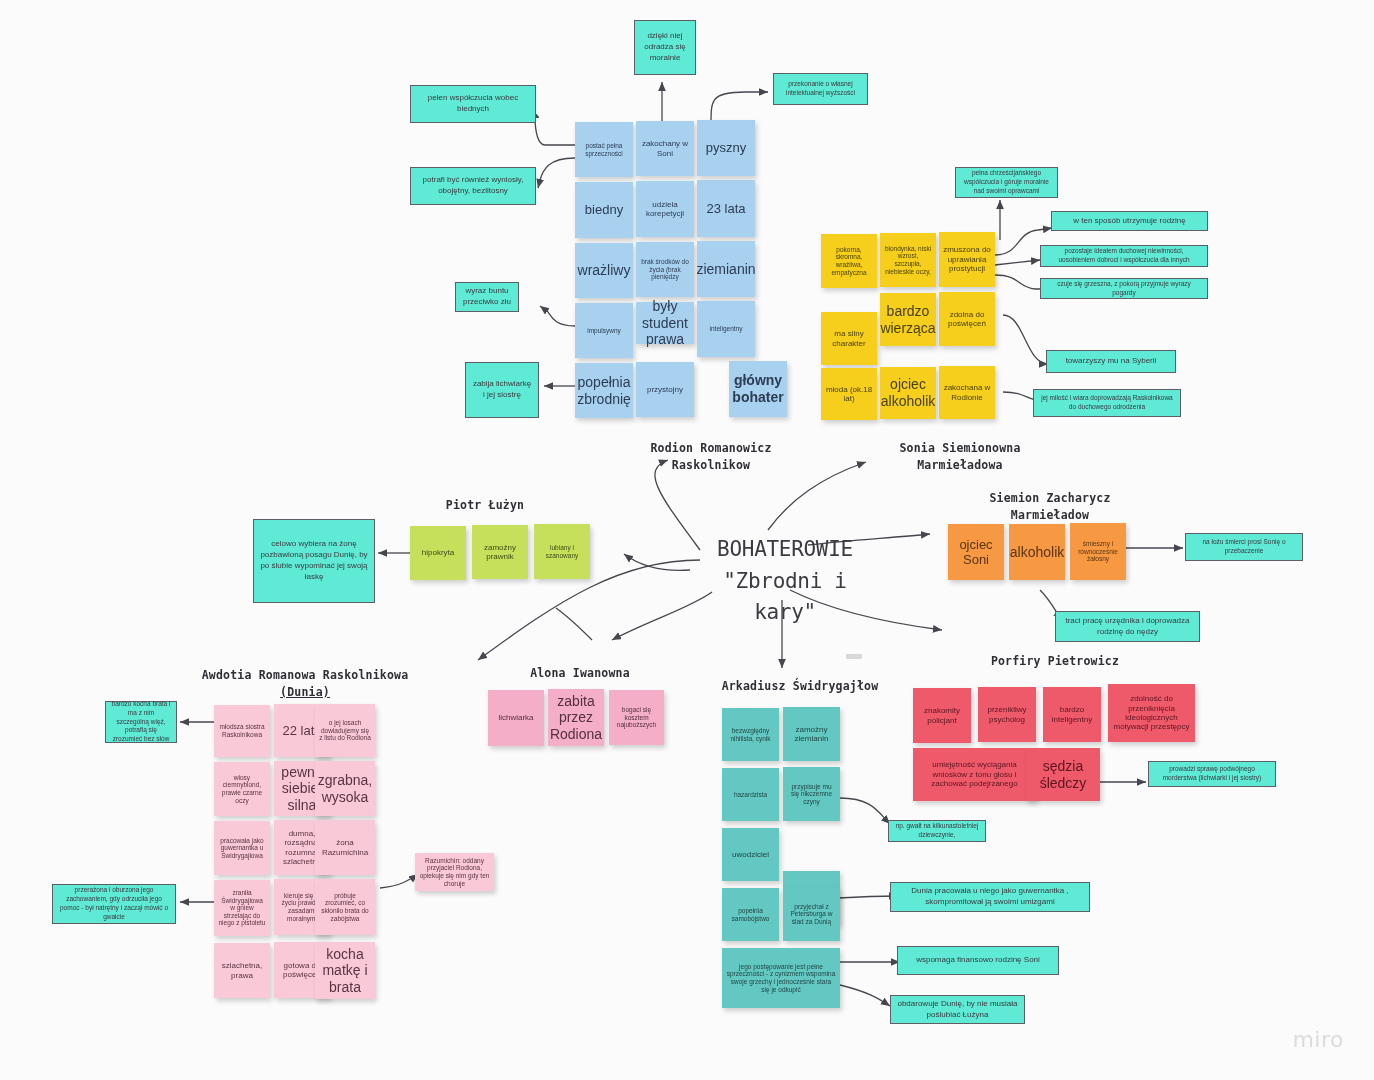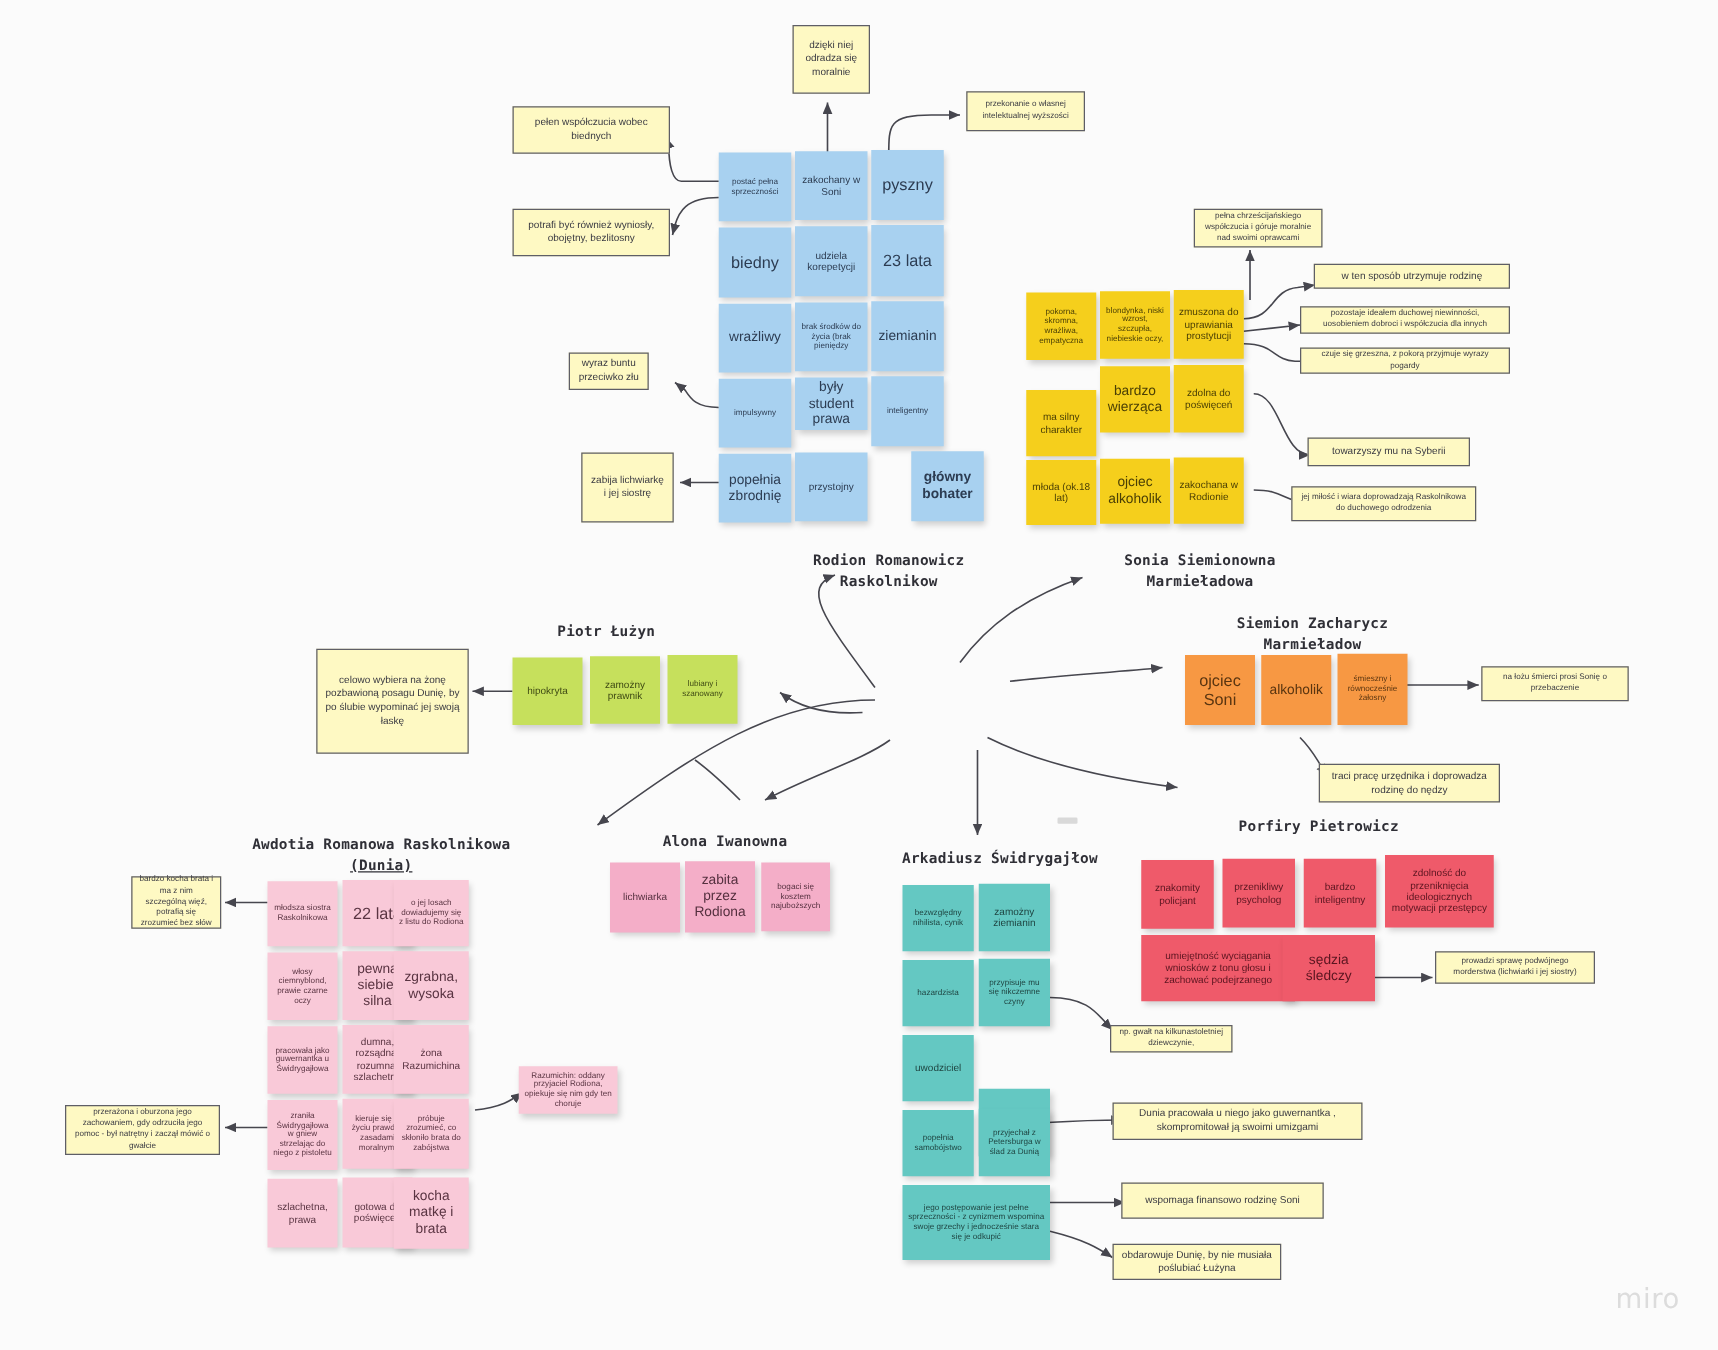--- a/index.html
+++ b/index.html
@@ -32,30 +32,30 @@
   .n-pink{background:#f4aec8;color:#55303f;}
   .n-lightpink{background:#f9c9d8;color:#5a3442;}
   .n-green{background:#c6e05c;color:#3f4a14;}
   .n-orange{background:#f79843;color:#5a3510;}
   .n-teal{background:#64c8c2;color:#1f4542;}
   .n-red{background:#ef5a6a;color:#5b1520;}
 
   
   .t-xs{font-size:6.5px;}
   .t-s{font-size:8px;}
-  .t-m{font-size:11px;}
+  .t-m{font-size:14px;}
   .t-l{font-size:13px;}
   .bold{font-weight:bold;}
 
   
   .callout{
     position:absolute;
     box-sizing:border-box;
     border:1.4px solid #5e5e66;
-    background:#fef9c3;
+    background:#5eead4;
     display:flex;align-items:center;justify-content:center;
     text-align:center;
     line-height:1.35;
     padding:3px 5px;
     color:#3a3a42;
   }
 
   
   .heading{
     position:absolute;
@@ -143,20 +143,24 @@
       <path d="M690,570 C660,572 640,566 624,554"></path>
       <path d="M700,560 C620,560 560,600 478,660"></path>
       <path d="M700,550 C660,496 640,470 668,460"></path>
     </g>
 
     <g fill="none" stroke="#46464e" stroke-width="1.3">
       <path d="M556,608 C570,618 580,628 592,640"></path>
     </g>
   </svg>
 
+  <div id="center-title" style="left:690px;top:534px;width:190px;">
+    <div>BOHATEROWIE</div>
+    <div>"Zbrodni i kary"</div>
+  </div>
 
   <div class="heading" style="left:596px;top:440px;width:230px;">
     <div>Rodion Romanowicz</div>
     <div>Raskolnikow</div>
   </div>
 
   <div class="note n-blue t-xs" style="left:575px;top:122px;width:58px;height:55px;">postać pełna sprzeczności</div>
   <div class="note n-blue t-s" style="left:636px;top:121px;width:58px;height:55px;">zakochany w Soni</div>
   <div class="note n-blue t-l" style="left:697px;top:120px;width:58px;height:56px;">pyszny</div>
 

